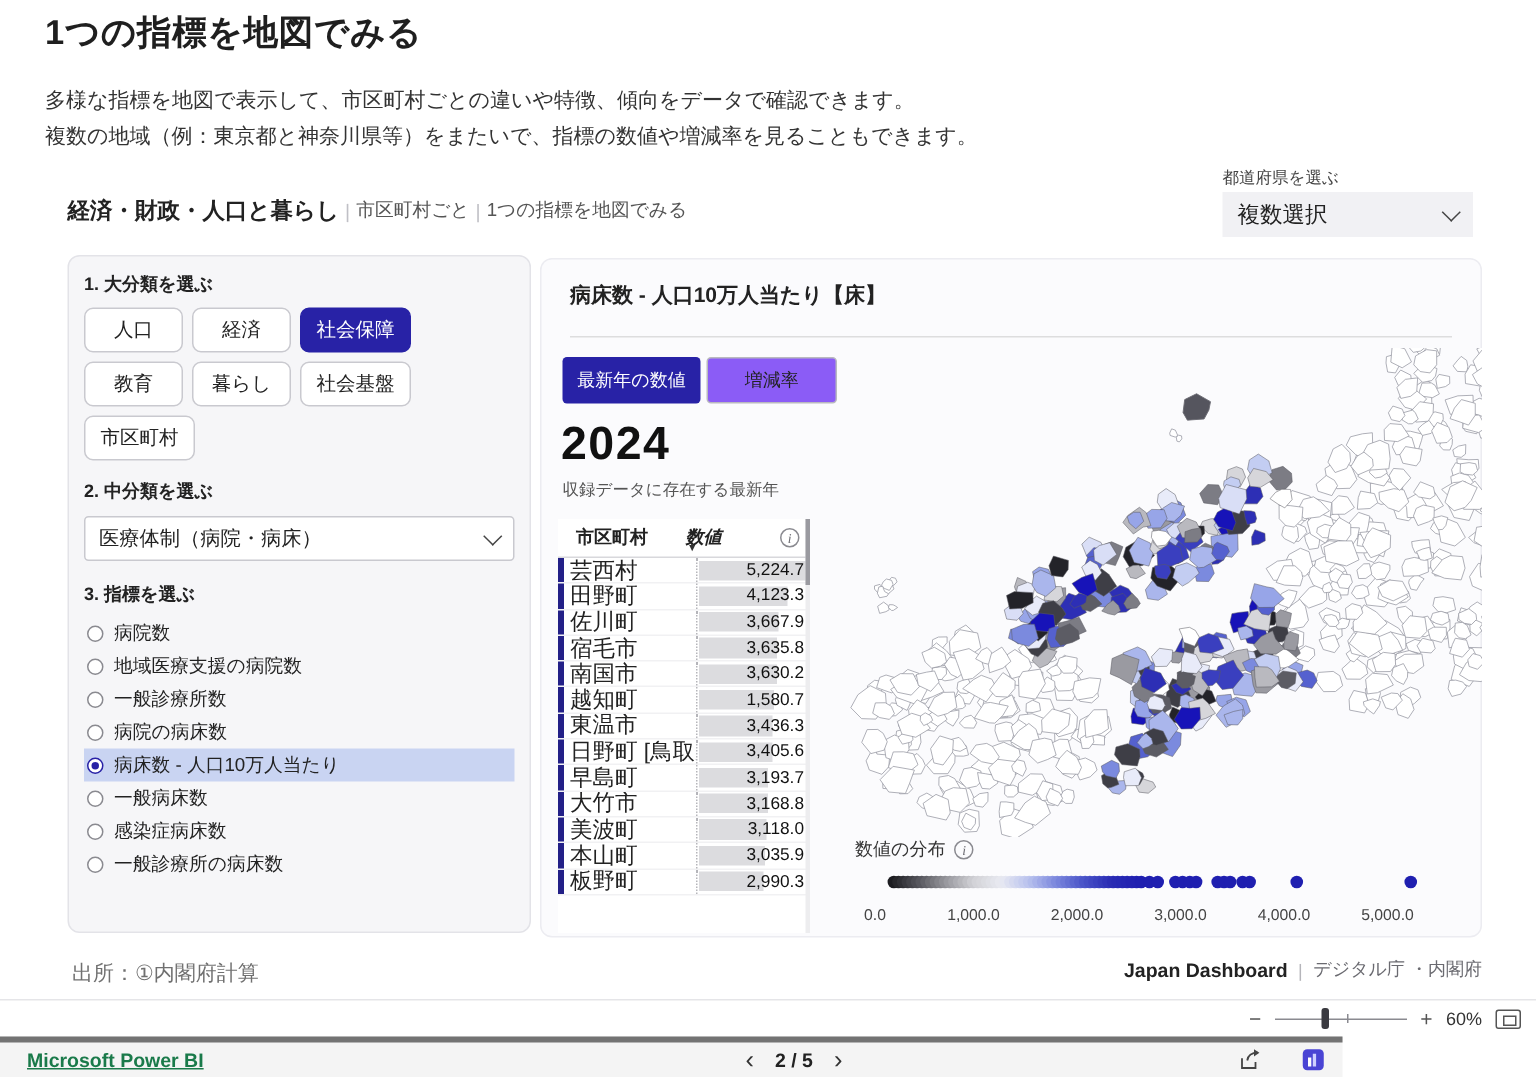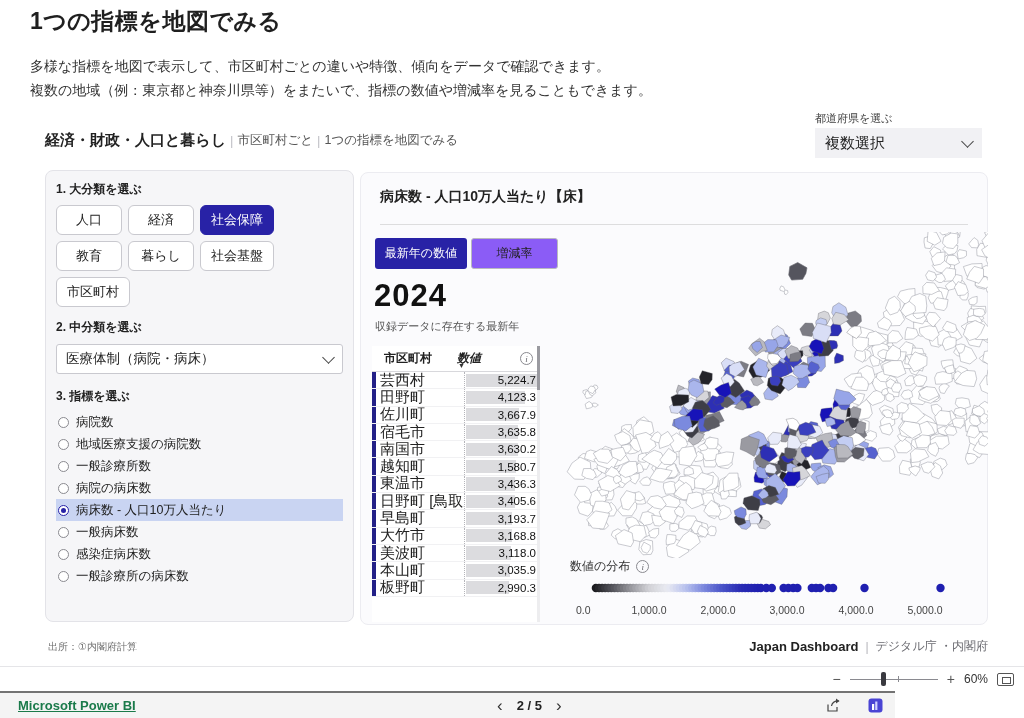--- a/index.html
+++ b/index.html
@@ -81,40 +81,40 @@
   #map-wrap svg { display:block; }
 
   
   #legend-label { left:570px; top:558px; display:flex; align-items:center; gap:6px; }
   #legend-label span.txt { font-size:12px; color:#333; }
   #legend-dots { left:576px; top:580px; }
   #legend-ticks { left:576px; top:604px; width:410px; height:14px; position:absolute; }
   .tick { position:absolute; font-size:10.5px; color:#444; transform:translateX(-50%); white-space:nowrap; }
 
   
-  #source-text { left:48px; top:640px; font-size:10px; color:#707070; }
+  #source-text { left:48px; top:640px; font-size:14px; color:#707070; }
   #brand { right:36px; top:638px; display:flex; align-items:center; gap:7px; }
   #brand .b-bold { font-size:13px; font-weight:bold; color:#222; }
   #brand .sep { color:#b5b5ba; font-size:12px; }
   #brand .b-rest { font-size:12px; color:#6a6a70; }
 
   
   #zoom-row { left:0; top:666px; width:1024px; height:25px; background:#fff; border-top:1px solid #e5e5e8;
     display:flex; align-items:center; justify-content:flex-end; gap:9px; padding-right:10px; }
   .zr-btn { font-size:14px; color:#555; cursor:pointer; line-height:1; }
   #zoom-slider { position:relative; width:88px; height:14px; cursor:pointer; }
   #zoom-slider .track { position:absolute; left:0; right:0; top:6.5px; height:1px; background:#8a8a90; }
   #zoom-slider .notch { position:absolute; left:55%; top:4px; width:1px; height:6px; background:#8a8a90; }
   #zoom-slider .handle { position:absolute; left:36%; top:0; width:5px; height:14px; background:#3a3a40; border-radius:2px; }
   #zoom-pct { font-size:12px; color:#333; }
   #fit-icon { width:17px; height:13px; border:1px solid #555; border-radius:2px; position:relative; cursor:pointer; }
   #fit-icon::after { content:""; position:absolute; left:4px; top:3px; width:7px; height:5px; border:1px solid #555; }
 
   
-  #status-bar { left:0; top:691px; width:895px; height:27px; background:#f4f4f4; border-top:2px solid #737373;
+  #status-bar { left:0; top:691px; width:895px; height:27px; background:#f4f4f4; border-top:4px solid #737373;
     display:flex; align-items:center; }
   #pbi-link { margin-left:18px; font-size:13px; font-weight:bold; color:#1a7a4a; text-decoration:underline; cursor:pointer; }
   #pager { position:absolute; left:497px; display:flex; align-items:center; gap:14px; }
   .pg-chev { font-size:17px; color:#333; cursor:pointer; line-height:1; }
   #page-num { font-size:13px; font-weight:bold; color:#222; }
   #sb-icons { position:absolute; right:12px; display:flex; align-items:center; gap:26px; }
 </style>
 </head>
 <body>
 

